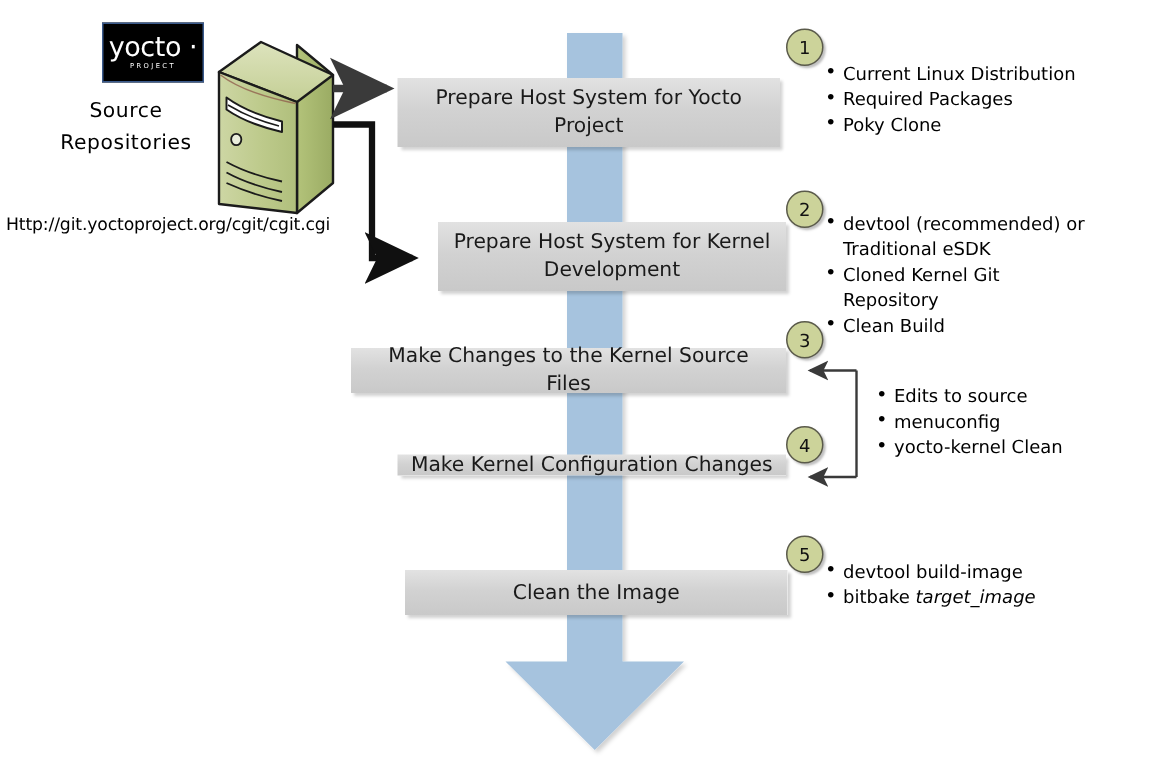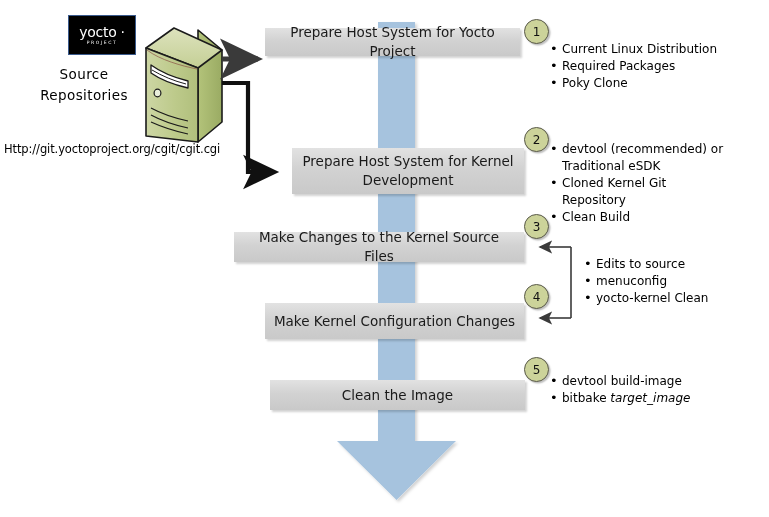--- a/index.html
+++ b/index.html
@@ -42,21 +42,21 @@
     border: 1px solid #3a5a8c;
     box-sizing: border-box;
     display: flex;
     flex-direction: column;
     align-items: center;
     justify-content: center;
     line-height: 1;
   }
   .yocto-logo .yl-main {
     color: #ffffff;
-    font-size: 14px;
+    font-size: 18px;
     font-weight: 400;
     letter-spacing: -0.3px;
     font-family: "DejaVu Sans", sans-serif;
   }
   .yocto-logo .yl-sub {
     color: #ffffff;
     font-size: 4.5px;
     letter-spacing: 1.6px;
     margin-top: 2px;
     font-family: "DejaVu Sans", sans-serif;
@@ -236,33 +236,33 @@
 
     <line x1="222" y1="59" x2="258" y2="59" stroke="#3a3a3a" stroke-width="5" marker-end="url(#grayArrowL)"></line>
 
     <path d="M222,83 L248,83 L248,172 L275,172" fill="none" stroke="#101010" stroke-width="4.2" stroke-linejoin="miter" marker-end="url(#blkArrow)"></path>
 
     <path d="M571,247 L571,318" fill="none" stroke="#3a3a3a" stroke-width="1.6"></path>
     <path d="M571,247 L540,247" fill="none" stroke="#3a3a3a" stroke-width="1.6" marker-end="url(#grayArrowL)"></path>
     <path d="M571,318 L540,318" fill="none" stroke="#3a3a3a" stroke-width="1.6" marker-end="url(#grayArrowL)"></path>
   </svg>
 
-  <div class="pbox" style="left:265px; top:28px; width:255px; height:28px;align-items:center;">
+  <div class="pbox" style="left:265px; top:52px; width:255px; height:46px;align-items:center;">
     <span>Prepare Host System for Yocto Project</span>
   </div>
 
   <div class="pbox" style="left:292px; top:148px; width:232px; height:46px;">
     <span>Prepare Host System for Kernel Development</span>
   </div>
 
   <div class="pbox" style="left:234px; top:232px; width:290px; height:30px;">
     <span>Make Changes to the Kernel Source Files</span>
   </div>
 
-  <div class="pbox" style="left:265px; top:303px; width:259px; height:36px;">
+  <div class="pbox" style="left:265px; top:303px; width:259px; height:14px;">
     <span>Make Kernel Configuration Changes</span>
   </div>
 
   <div class="pbox" style="left:270px; top:380px; width:255px; height:30px;">
     <span>Clean the Image</span>
   </div>
 
   <div class="step-circle" style="left:524px; top:19px;">
     <span>1</span>
   </div>

